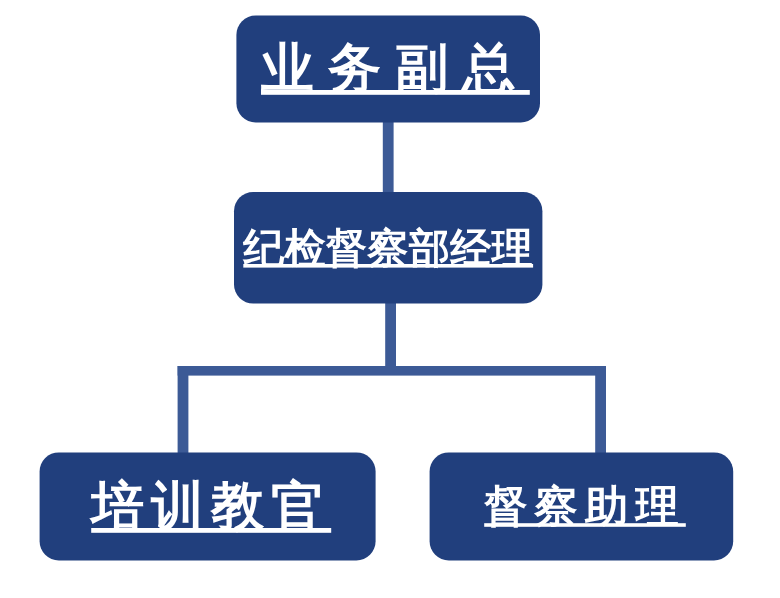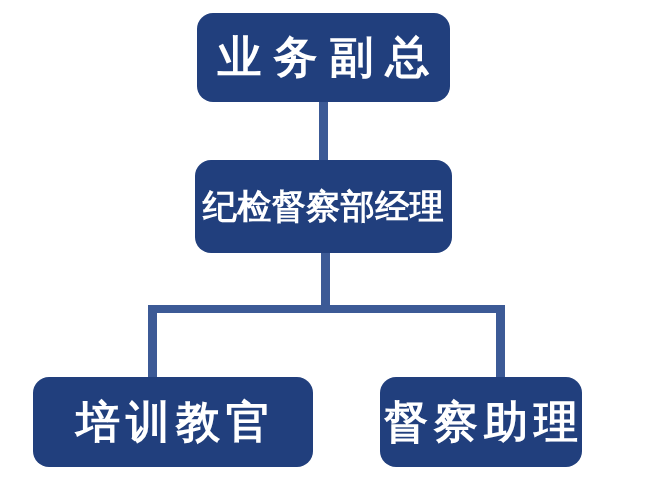--- a/index.html
+++ b/index.html
@@ -24,38 +24,39 @@
   .node {
     position: absolute;
     background: var(--node-fill);
     border-radius: 16px;
     display: flex;
     align-items: center;
     justify-content: center;
     color: var(--text);
     font-weight: 700;
     box-sizing: border-box;
+    text-decoration: underline;
   }
   .node-top {
     left: 197px; top: 13px; width: 253px; height: 89px;
     font-size: 44px;
   }
   .node-top .label { letter-spacing: 12px; padding-left: 12px; }
   .node-middle {
     left: 195px; top: 160px; width: 257px; height: 93px;
     font-size: 34px;
   }
   .node-middle .label { letter-spacing: 0.5px; }
   .node-bottom-left {
     left: 33px; top: 377px; width: 280px; height: 90px;
     font-size: 44px;
   }
   .node-bottom-right {
-    left: 380px; top: 377px; width: 202px; height: 90px;
-    font-size: 44px;
+    left: 358px; top: 377px; width: 253px; height: 90px;
+    font-size: 36px;
   }
   .node-bottom-left .label, .node-bottom-right .label { letter-spacing: 6px; padding-left: 6px; }
   .label { white-space: nowrap; }
   .connector {
     position: absolute;
     background: var(--connector);
   }
   .conn-v-top    { left: 319px; top: 100px; width: 9px;  height: 62px; }
   .conn-v-mid    { left: 321px; top: 251px; width: 9px;  height: 60px; }
   .conn-h        { left: 148px; top: 305px; width: 357px; height: 8px; }

